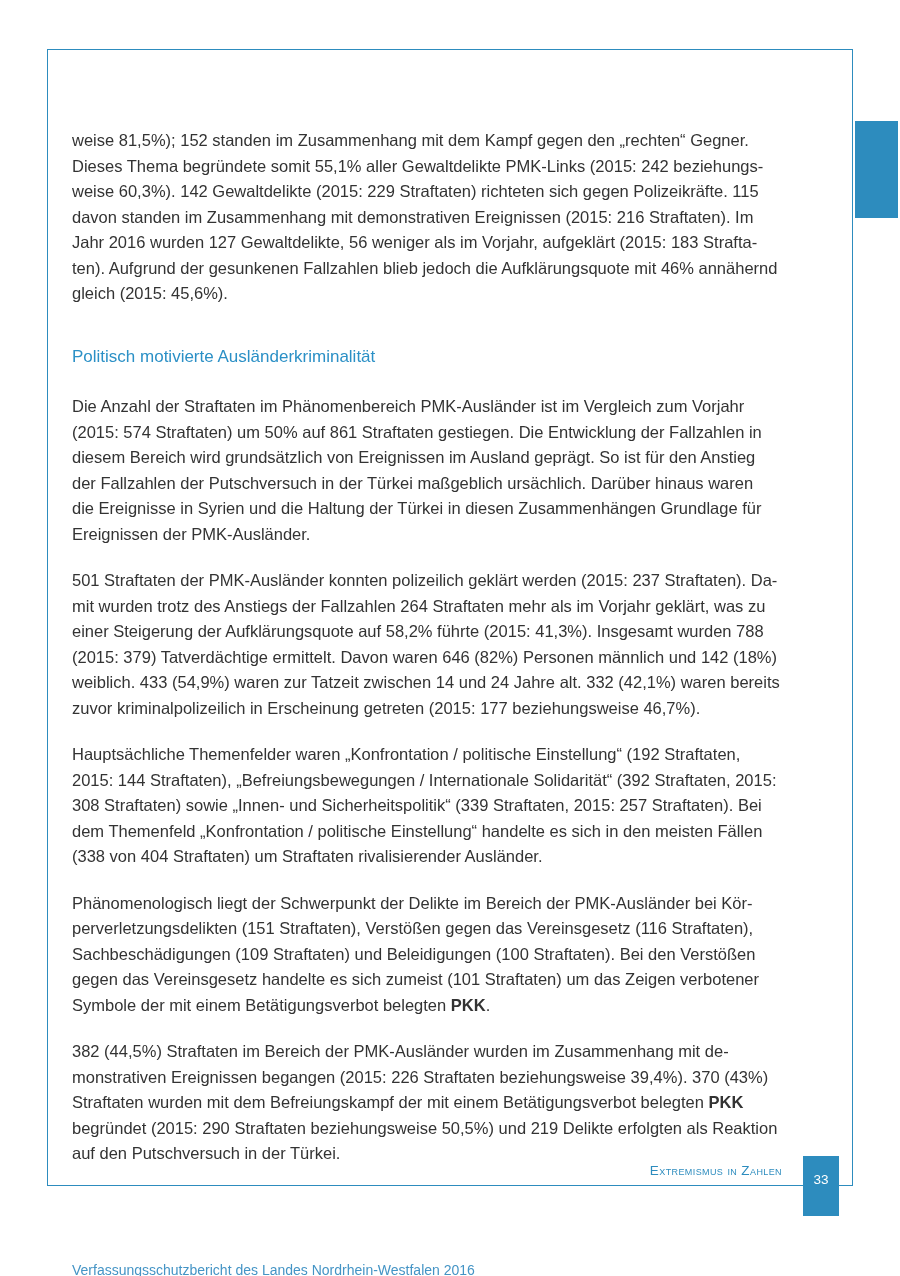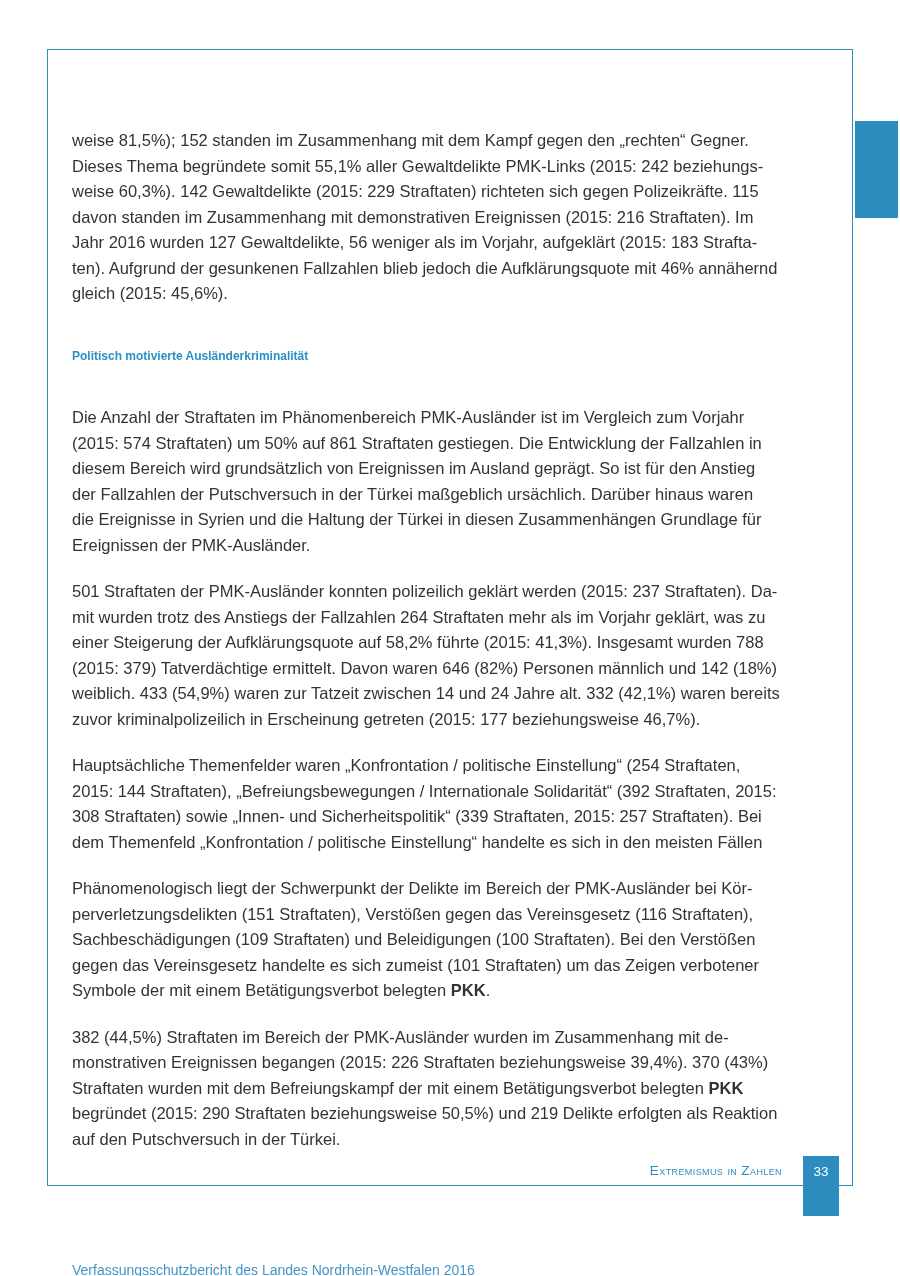--- a/index.html
+++ b/index.html
@@ -35,42 +35,42 @@
     left: 72px; top: 112px;
     width: 768px;
     color: var(--body-text);
     font-size: 16.5px;
     line-height: 25.5px;
   }
   .para { margin: 16px 0 21px 0; }
   .line { white-space: nowrap; }
   .section-heading {
     color: var(--heading);
-    font-size: 12px;
-    font-weight: bold;
+    font-size: 17px;
+    font-weight: normal;
     line-height: 25.5px;
-    margin: 37px 0 36px 0;
+    margin: 37px 0 25px 0;
   }
   .running-footer {
     position: absolute;
     top: 1163px; right: 118px;
     font-variant: small-caps;
     letter-spacing: 0.4px;
     font-size: 13.5px;
     color: var(--accent);
   }
   .page-box {
     position: absolute;
     left: 803px; top: 1156px;
     width: 36px; height: 60px;
     background: var(--accent);
     color: #ffffff;
     font-size: 13.5px;
     text-align: center;
-    padding-top: 8px;
+    padding-top: 16px;
     box-sizing: border-box;
   }
   .doc-title {
     position: absolute;
     left: 72px; top: 1262px;
     font-size: 14px;
     color: var(--footer-title);
   }
 </style>
 </head>
@@ -101,24 +101,25 @@
     </div>
     <div class="para">
       <div class="line">501 Straftaten der PMK-Ausländer konnten polizeilich geklärt werden (2015: 237 Straftaten). Da-</div>
       <div class="line">mit wurden trotz des Anstiegs der Fallzahlen 264 Straftaten mehr als im Vorjahr geklärt, was zu</div>
       <div class="line">einer Steigerung der Aufklärungsquote auf 58,2% führte (2015: 41,3%). Insgesamt wurden 788</div>
       <div class="line">(2015: 379) Tatverdächtige ermittelt. Davon waren 646 (82%) Personen männlich und 142 (18%)</div>
       <div class="line">weiblich. 433 (54,9%) waren zur Tatzeit zwischen 14 und 24 Jahre alt. 332 (42,1%) waren bereits</div>
       <div class="line">zuvor kriminalpolizeilich in Erscheinung getreten (2015: 177 beziehungsweise 46,7%).</div>
     </div>
     <div class="para">
-      <div class="line">Hauptsächliche Themenfelder waren „Konfrontation / politische Einstellung“ (254 Straftaten,</div>
+      <div class="line">Hauptsächliche Themenfelder waren „Konfrontation / politische Einstellung“ (192 Straftaten,</div>
       <div class="line">2015: 144 Straftaten), „Befreiungsbewegungen / Internationale Solidarität“ (392 Straftaten, 2015:</div>
       <div class="line">308 Straftaten) sowie „Innen- und Sicherheitspolitik“ (339 Straftaten, 2015: 257 Straftaten). Bei</div>
       <div class="line">dem Themenfeld „Konfrontation / politische Einstellung“ handelte es sich in den meisten Fällen</div>
+      <div class="line">(338 von 404 Straftaten) um Straftaten rivalisierender Ausländer.</div>
     </div>
     <div class="para">
       <div class="line">Phänomenologisch liegt der Schwerpunkt der Delikte im Bereich der PMK-Ausländer bei Kör-</div>
       <div class="line">perverletzungsdelikten (151 Straftaten), Verstößen gegen das Vereinsgesetz (116 Straftaten),</div>
       <div class="line">Sachbeschädigungen (109 Straftaten) und Beleidigungen (100 Straftaten). Bei den Verstößen</div>
       <div class="line">gegen das Vereinsgesetz handelte es sich zumeist (101 Straftaten) um das Zeigen verbotener</div>
       <div class="line">Symbole der mit einem Betätigungsverbot belegten <strong>PKK</strong>.</div>
     </div>
     <div class="para">
       <div class="line">382 (44,5%) Straftaten im Bereich der PMK-Ausländer wurden im Zusammenhang mit de-</div>

